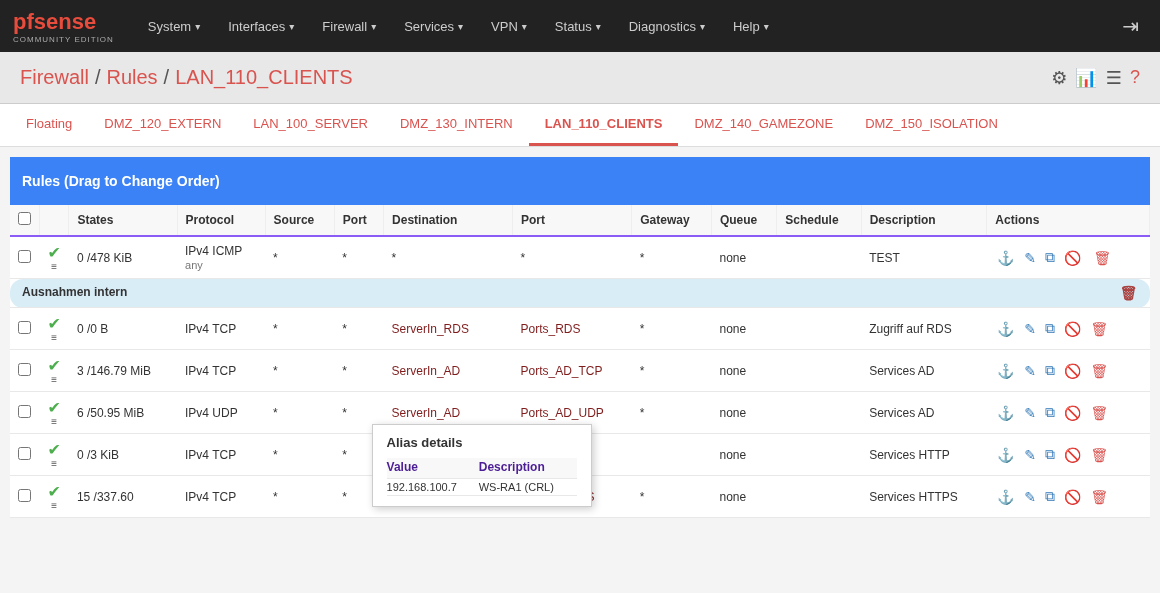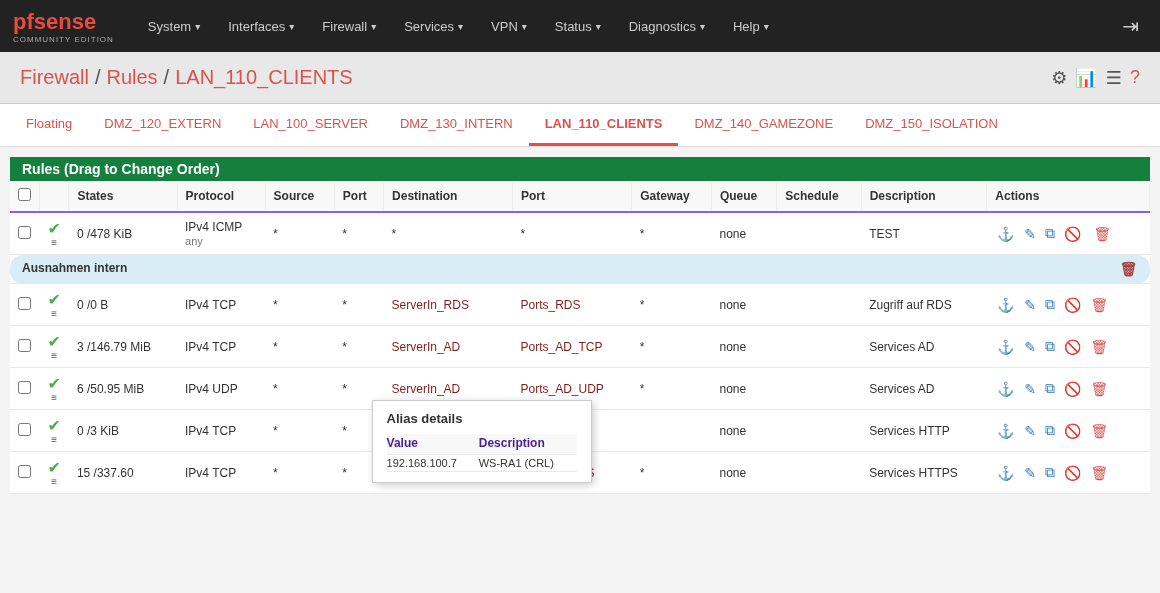--- a/index.html
+++ b/index.html
@@ -110,23 +110,23 @@
       border-bottom: 3px solid #d9534f;
       color: #d9534f;
       font-weight: bold;
     }
 
     
     .table-section {
       padding: 10px 10px 0 10px;
     }
     .table-title {
-      background: #15803d;
+      background: #3b82f6;
       color: #fff;
-      padding: 4px 12px;
+      padding: 16px 12px;
       font-size: 14px;
       font-weight: bold;
     }
     table {
       width: 100%;
       border-collapse: collapse;
       background: #fff;
       font-size: 12px;
     }
     table thead th {

